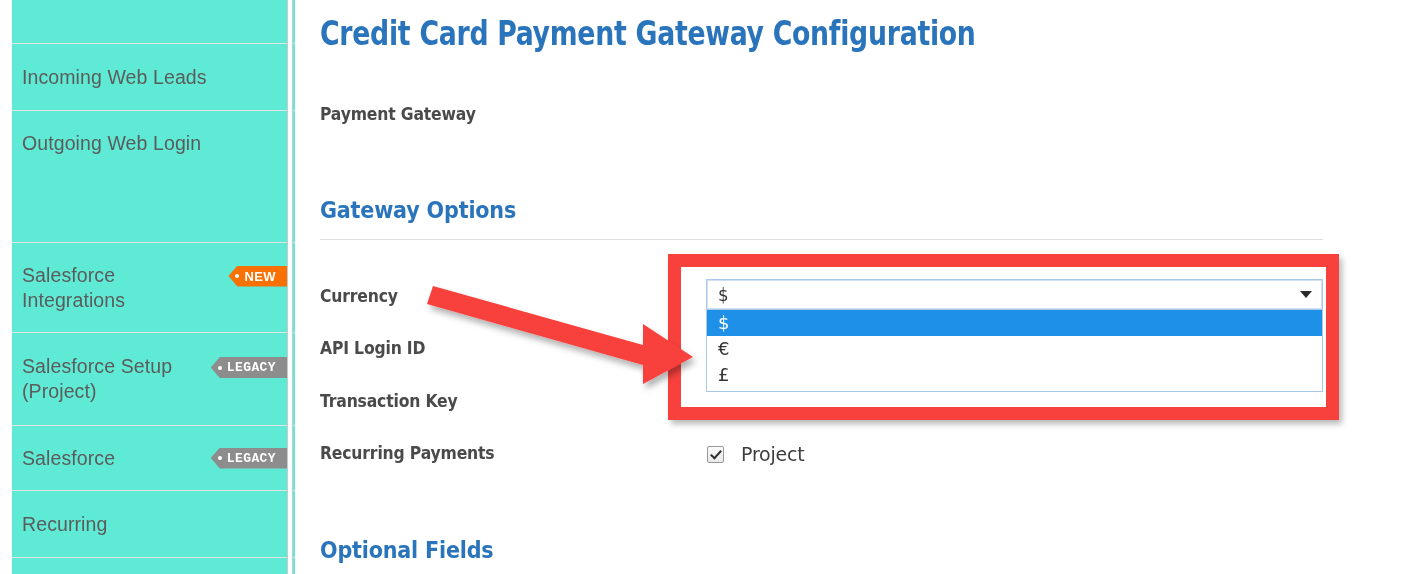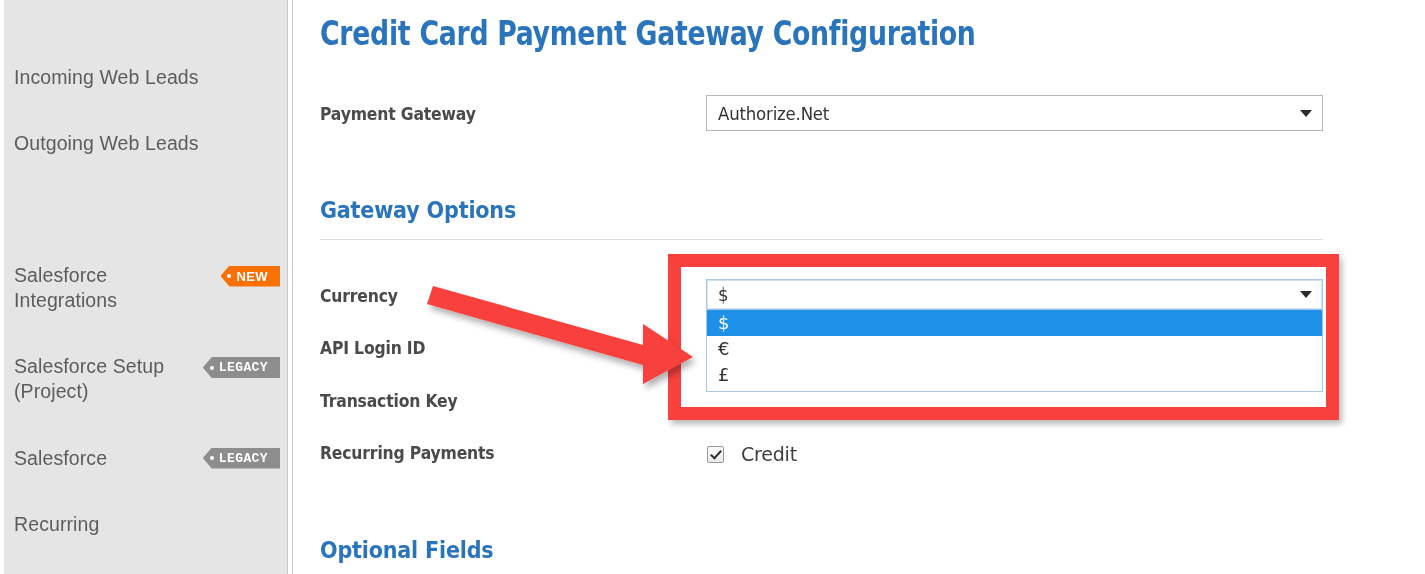--- a/index.html
+++ b/index.html
@@ -12,25 +12,25 @@
     height: 574px;
     position: relative;
     overflow: hidden;
     font-family: "Liberation Sans", sans-serif;
     -webkit-font-smoothing: antialiased;
   }
 
   
   #sidebar {
     position: absolute;
-    left: 4px;
+    left: 12px;
     top: 0;
     width: 286px;
     height: 574px;
-    background: #e5e5e5;
+    background: #5eead4;
     box-sizing: border-box;
     border-right: 1px solid #d4d4d4;
   }
   #sidebar-scroll-gutter {
     position: absolute;
     left: 287px;
     top: 0;
     width: 6px;
     height: 574px;
     background: #ffffff;
@@ -257,21 +257,21 @@
 </head>
 <body>
 
 <div id="sidebar">
 
   <div class="nav-item" style="top:43px; height:67px;">
     <span class="nav-label">Incoming Web Leads</span>
   </div>
 
   <div class="nav-item" style="top:110px; height:66px;">
-    <span class="nav-label">Outgoing Web Leads</span>
+    <span class="nav-label">Outgoing Web Login</span>
   </div>
 
 
   <div class="nav-item" style="top:242px; height:90px;">
     <div class="nav-row-inline">
       <div class="nav-text-wrap">
         <span class="nav-label">Salesforce
 Integrations</span>
       </div>
       <span class="badge badge-new" style="margin-top:3px;">NEW</span>
@@ -305,24 +305,20 @@
 </div>
 
 <div id="sidebar-scroll-gutter"></div>
 
 <div id="content">
 
   <div class="page-title">Credit Card Payment Gateway Configuration</div>
 
   <div class="field-label" style="top:104px;">Payment Gateway</div>
 
-  <div class="select-box plain" style="left:411px; top:95px; width:617px; height:36px;">
-    <span class="select-value">Authorize.Net</span>
-    <span class="select-arrow"></span>
-  </div>
 
   <div class="section-title" style="top:197px;">Gateway Options</div>
   <div class="section-rule" style="top:239px; width:1003px;"></div>
 
   <div class="field-label" style="top:286px;">Currency</div>
 
   <div class="select-box focused" style="left:411px; top:279px; width:617px; height:31px;">
     <span class="select-value">$</span>
     <span class="select-arrow"></span>
   </div>
@@ -334,21 +330,21 @@
   </div>
 
   <div class="field-label" style="top:338px;">API Login ID</div>
 
   <div class="field-label" style="top:391px;">Transaction Key</div>
 
   <div class="field-label" style="top:443px;">Recurring Payments</div>
 
   <div class="check-row" style="left:412px; top:443px;">
     <span class="checkbox"></span>
-    <span class="check-label">Credit</span>
+    <span class="check-label">Project</span>
   </div>
 
   <div class="section-title" style="top:537px;">Optional Fields</div>
 </div>
 
 <div id="annotation-box" style="left:668px; top:254px; width:671px; height:166px;"></div>
 
 <svg id="annotation-arrow" width="290" height="120" viewBox="0 0 290 120" style="left:425px; top:272px;">
   <defs>
     <filter id="arrowShadow" x="-30%" y="-30%" width="180%" height="180%">

